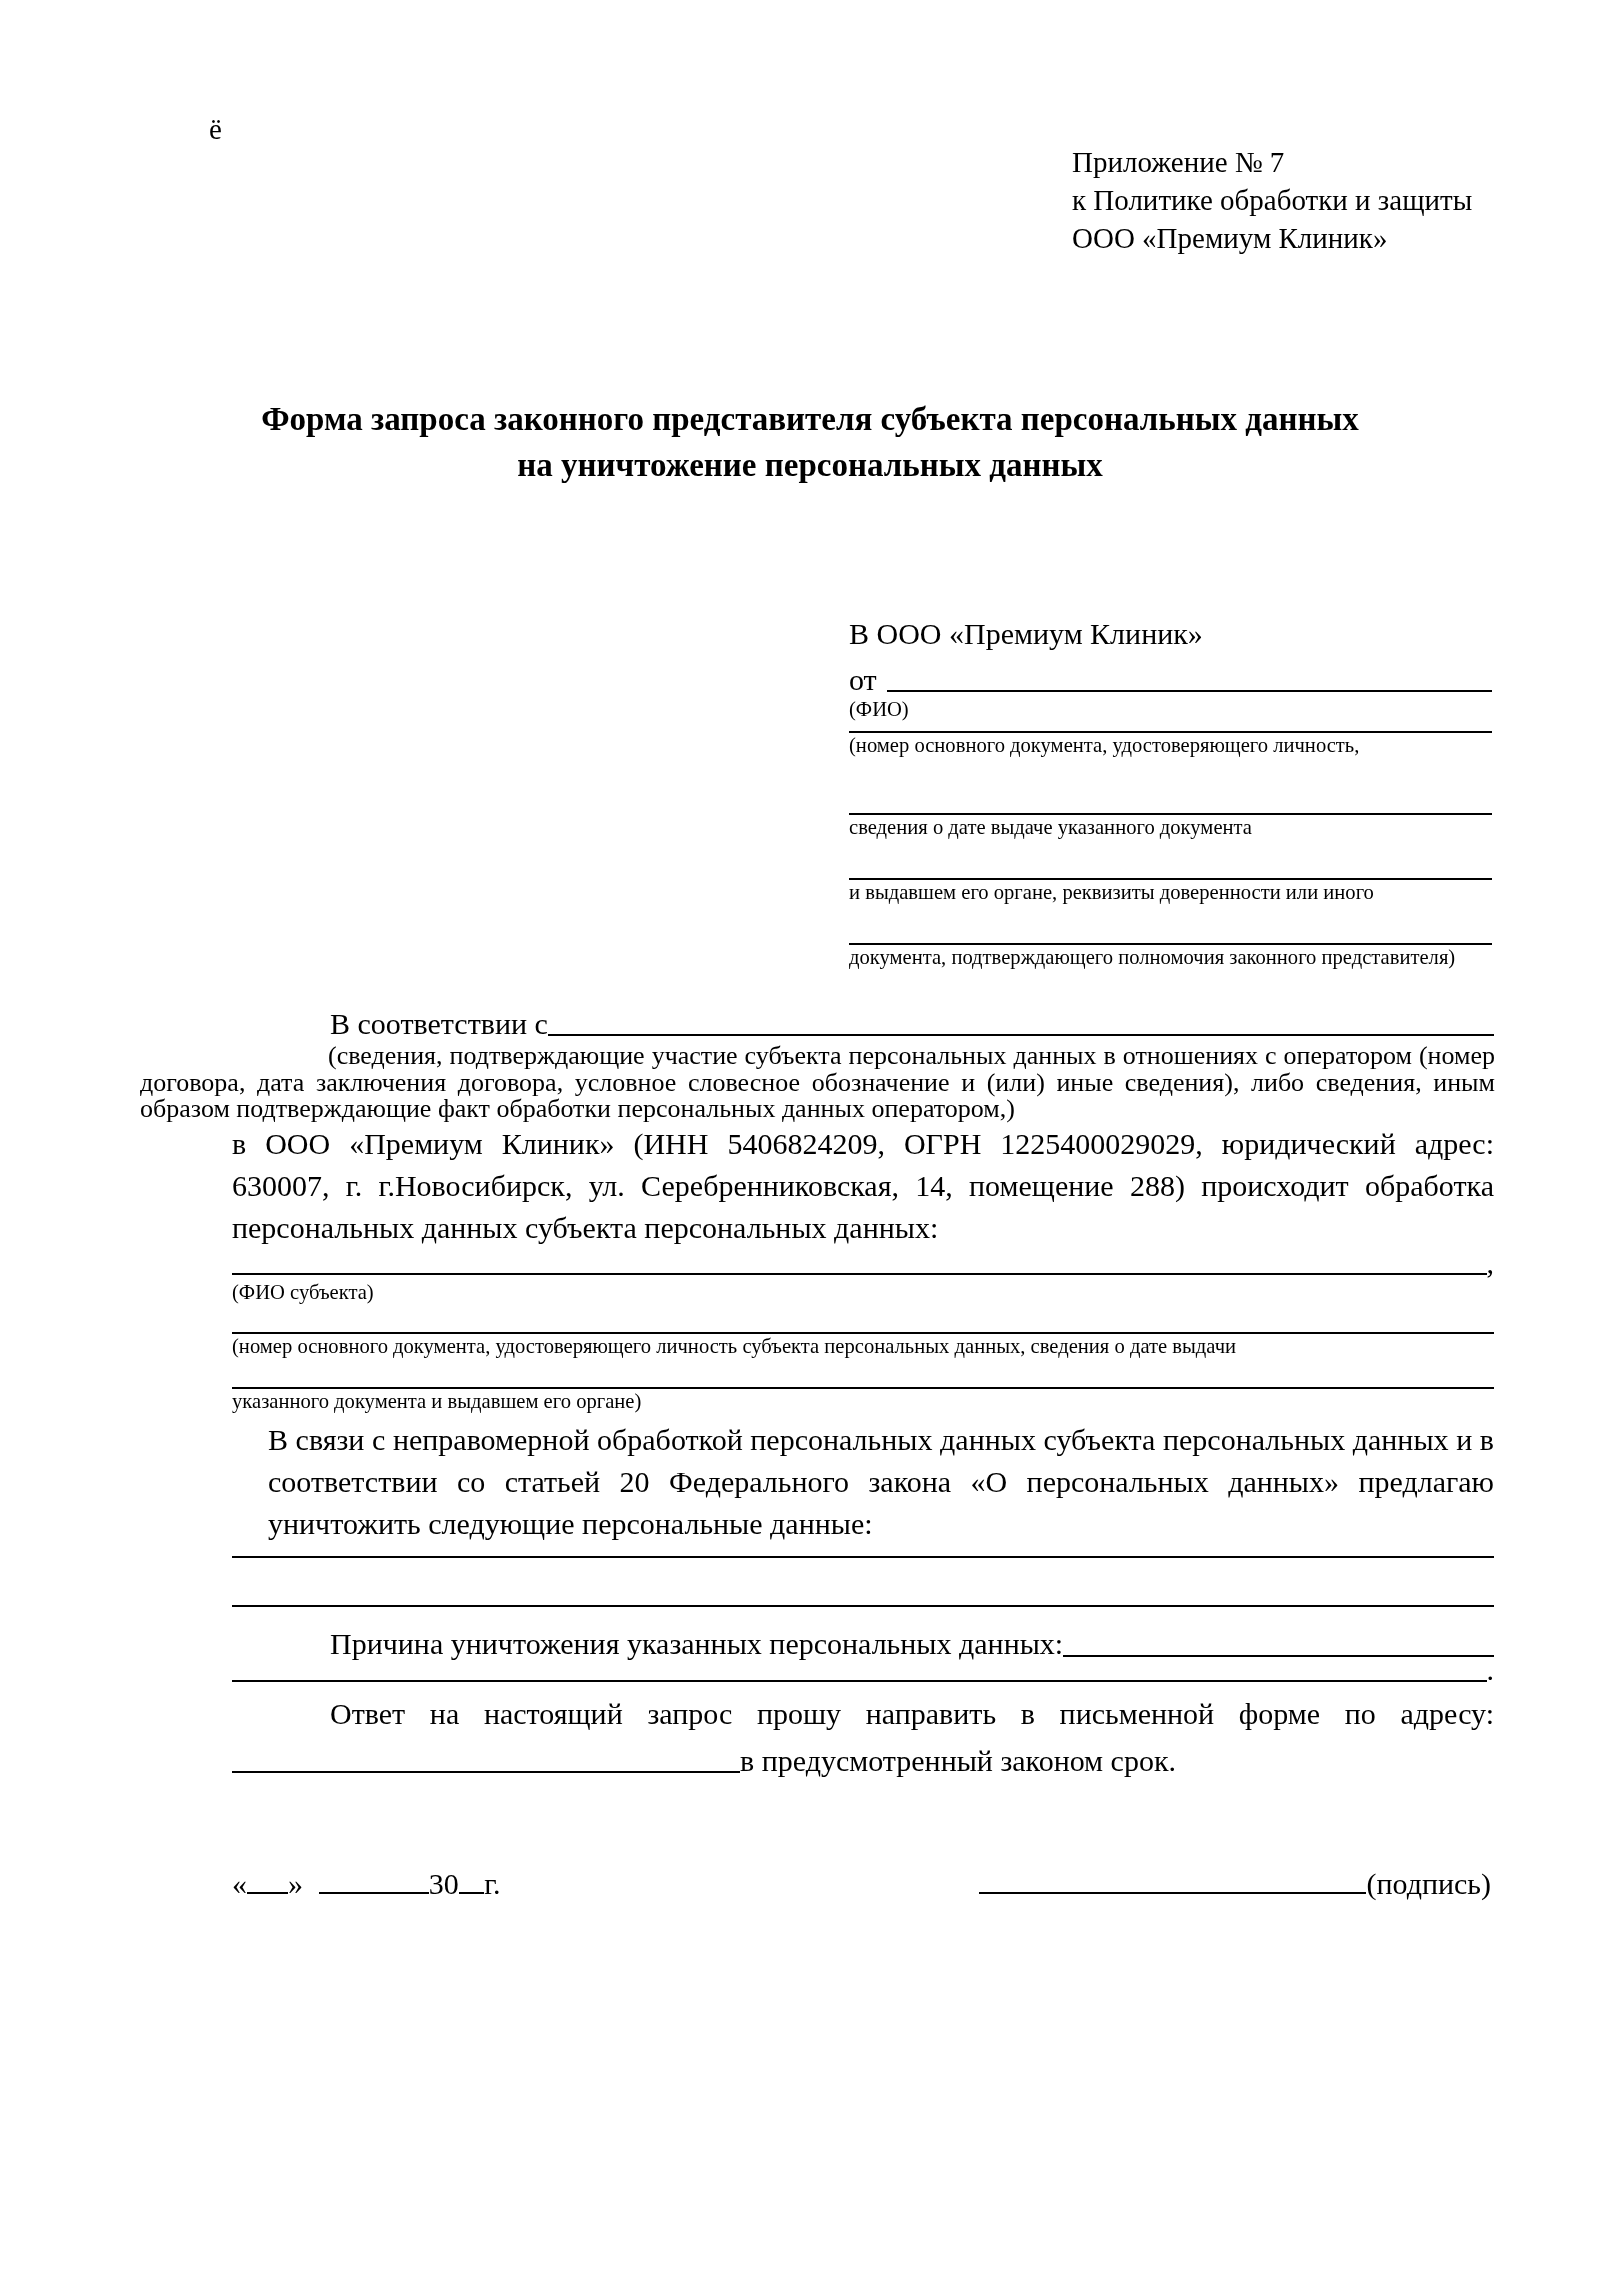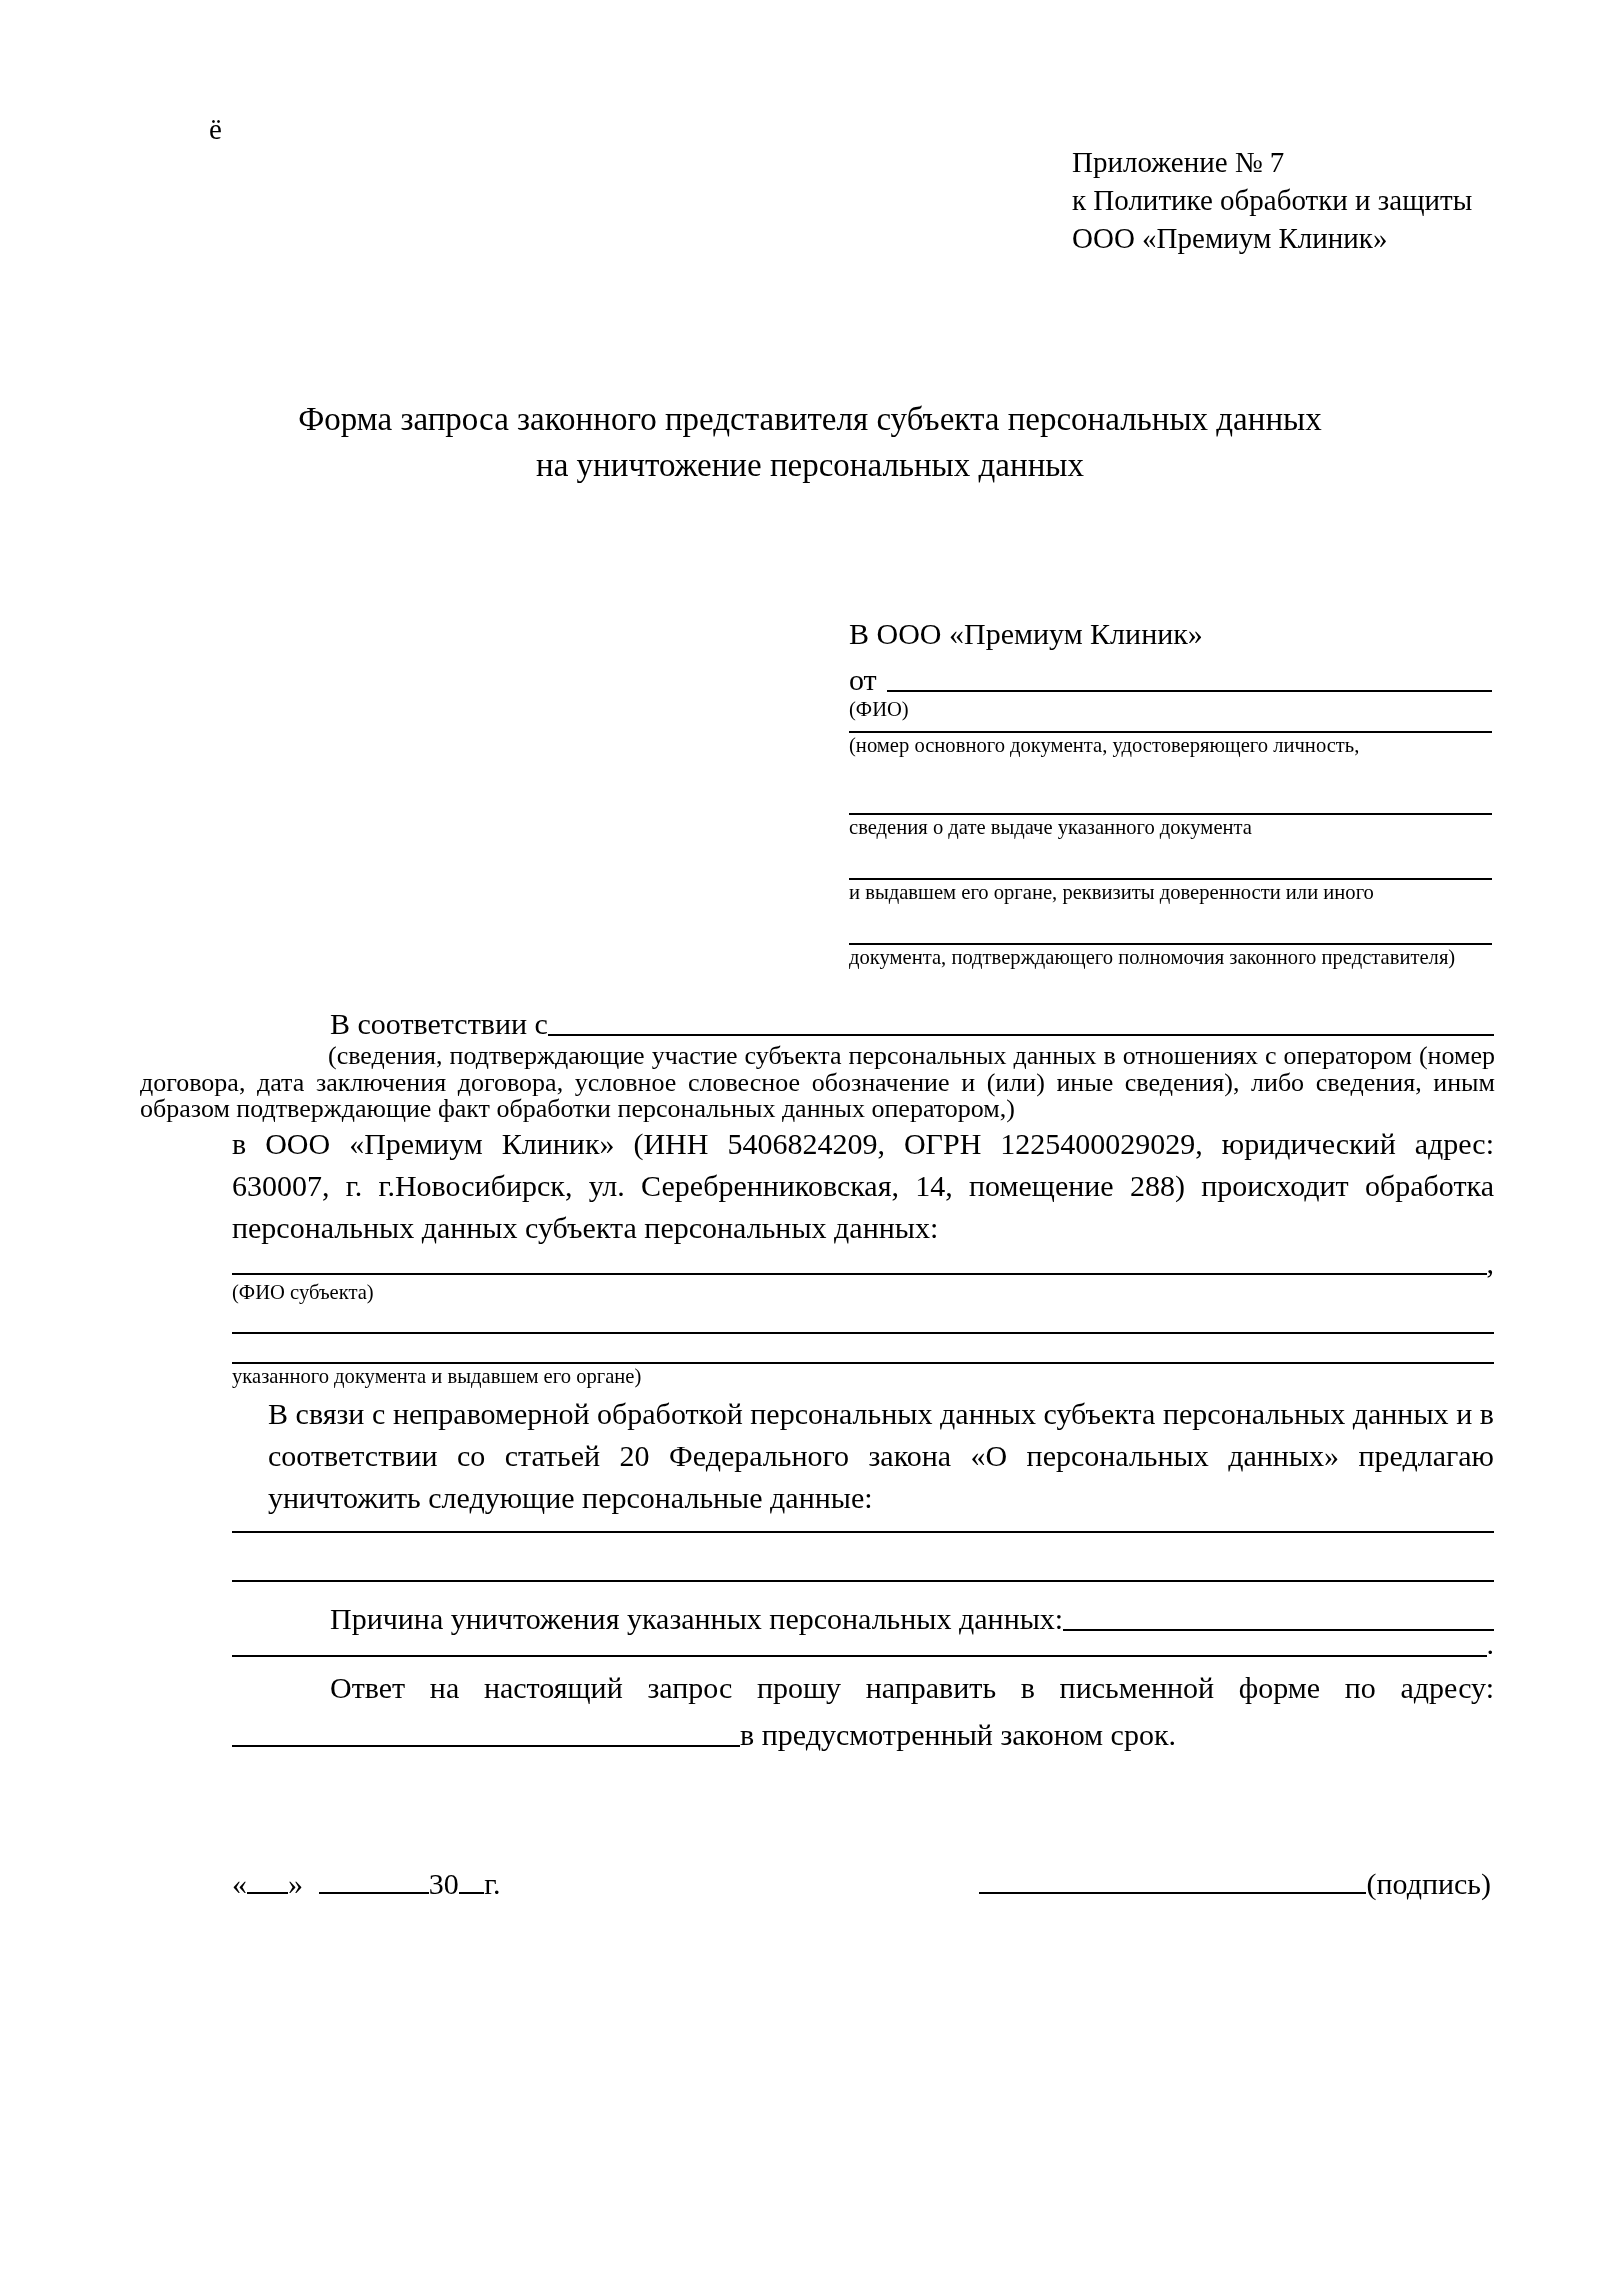--- a/index.html
+++ b/index.html
@@ -10,21 +10,21 @@
     background:#ffffff;
     font-family:"Liberation Serif","DejaVu Serif",serif;
     color:#000;
     font-size:30px;
     overflow:hidden;
   }
   .stray{position:absolute;left:209px;top:110px;font-size:29px;line-height:39px;}
   .header-block{position:absolute;left:1072px;top:143px;font-size:29px;line-height:38px;}
   .doc-title{
     position:absolute;left:173px;top:396px;width:1274px;
-    text-align:center;font-weight:normal;font-size:33px;line-height:46px;
+    text-align:center;font-weight:bold;font-size:33px;line-height:46px;
   }
   .addressee{position:absolute;left:849px;top:613px;width:643px;}
   .addr-org{line-height:41px;height:41px;}
   .flex-row{display:flex;align-items:flex-end;}
   .from-row{height:43px;}
   .from-row .lead{white-space:nowrap;}
   .fill-line{flex:1 1 auto;border-bottom:2.9px solid #000;margin-bottom:4.9px;}
   .from-row .fill-line{margin-left:9.8px;}
   .caption{font-size:20.6px;line-height:25.5px;text-align:left;}
   .addr-line{border-bottom:2.9px solid #000;}
@@ -115,20 +115,21 @@
 
     <p class="para">в ООО «Премиум Клиник» (ИНН 5406824209, ОГРН 1225400029029, юридический адрес: 630007, г. г.Новосибирск, ул. Серебренниковская, 14, помещение 288) происходит обработка персональных данных субъекта персональных данных:</p>
 
     <div class="flex-row blank-row">
       <span class="fill-line"></span>
       <span class="tail-char">,</span>
     </div>
     <div class="caption">(ФИО субъекта)</div>
 
     <div class="blank-line bl-a"></div>
+    <div class="caption">(номер основного документа, удостоверяющего личность субъекта персональных данных, сведения о дате выдачи</div>
 
     <div class="blank-line bl-a"></div>
     <div class="caption">указанного документа и выдавшем его органе)</div>
 
     <p class="para demand">В связи с неправомерной обработкой персональных данных субъекта персональных данных и в соответствии со статьей 20 Федерального закона «О персональных данных» предлагаю уничтожить следующие персональные данные:</p>
 
     <div class="blank-line bl-b"></div>
     <div class="blank-line bl-c"></div>
 
     <div class="flex-row reason-row">

